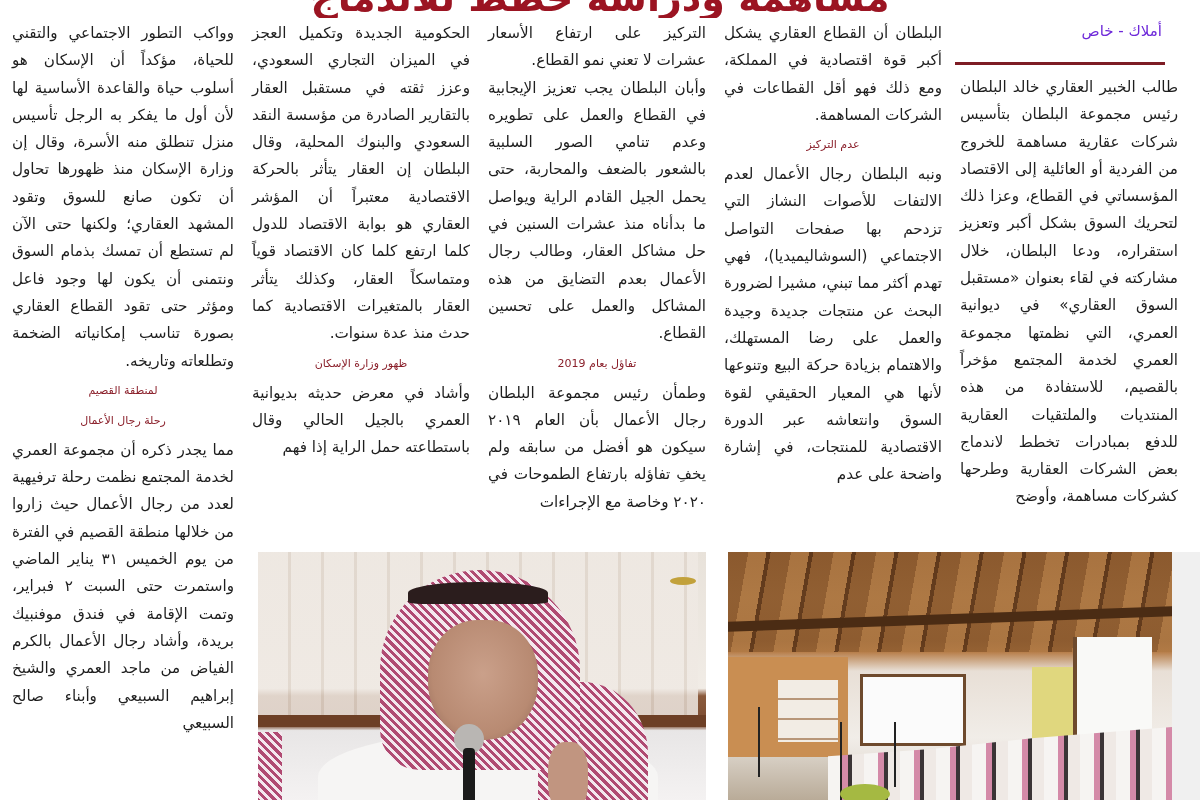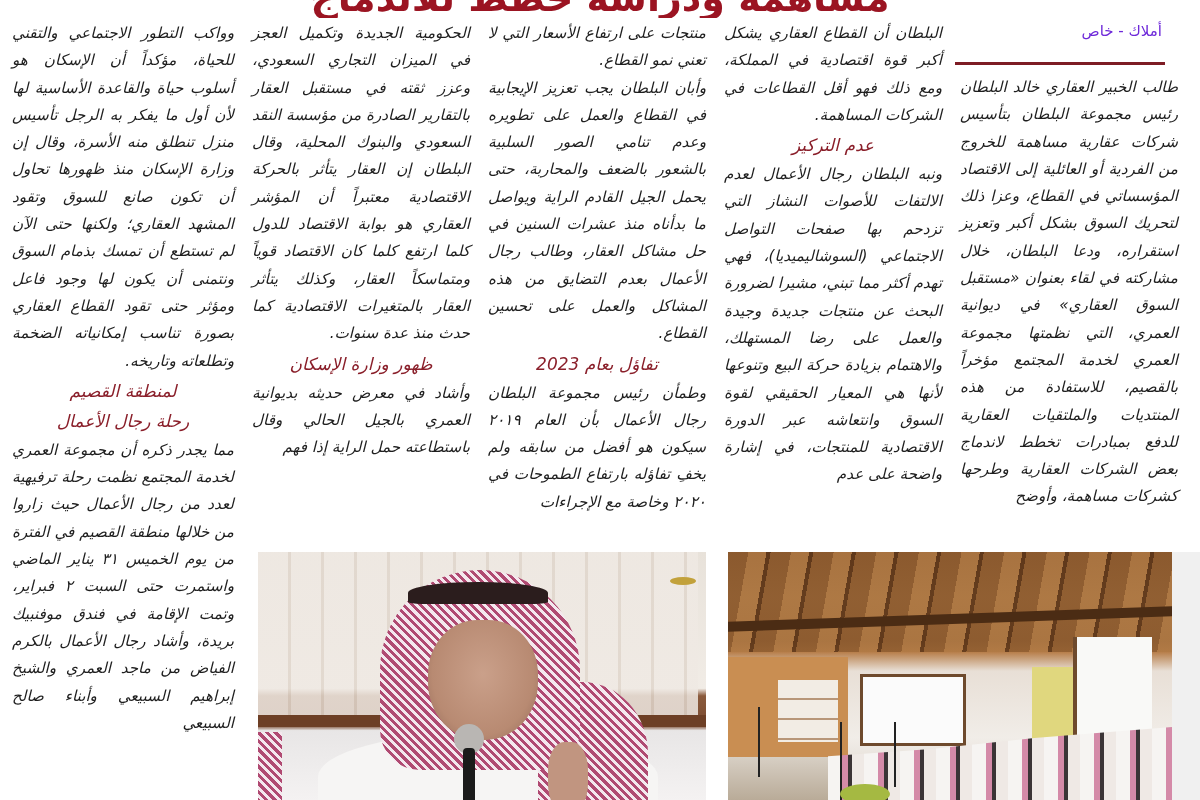--- a/index.html
+++ b/index.html
@@ -10,23 +10,23 @@
   }
   .headline {
     position:absolute; left:300px; top:-22px; width:600px; height:40px;
     text-align:center; color:#9b1422; font-weight:bold; font-size:38px;
     line-height:40px; direction:rtl; white-space:nowrap; overflow:hidden;
   }
   .col {
     position:absolute; direction:rtl; text-align:justify;
     font-size:15.2px; line-height:27.3px; color:#1e1e1e;
   }
-  .col p { margin:0;font-style:italic; }
+  .col p { margin:0; }
   .col .sub {
-    color:#8a1f2a; text-align:center; font-size:17px; line-height:28px; margin:2px 0 2px 0;
+    color:#8a1f2a; text-align:center; font-size:11px; line-height:28px; margin:2px 0 2px 0;
   }
   .byline {
     position:absolute; right:38px; top:22px; color:#6d28d9; font-size:15px; direction:rtl;
   }
   .rule {
     position:absolute; right:35px; top:62px; width:210px; height:3px; background:#7d1c24;
   }
   .photo {
     position:absolute; overflow:hidden;
   }
@@ -101,23 +101,23 @@
   <p>طالب الخبير العقاري خالد البلطان رئيس مجموعة البلطان بتأسيس شركات عقارية مساهمة للخروج من الفردية أو العائلية إلى الاقتصاد المؤسساتي في القطاع، وعزا ذلك لتحريك السوق بشكل أكبر وتعزيز استقراره، ودعا البلطان، خلال مشاركته في لقاء بعنوان «مستقبل السوق العقاري» في ديوانية العمري، التي نظمتها مجموعة العمري لخدمة المجتمع مؤخراً بالقصيم، للاستفادة من هذه المنتديات والملتقيات العقارية للدفع بمبادرات تخطط لاندماج بعض الشركات العقارية وطرحها كشركات مساهمة، وأوضح</p>
 </div>
 
 <div class="col" style="right:258px; top:20px; width:218px;">
   <p>البلطان أن القطاع العقاري يشكل أكبر قوة اقتصادية في المملكة، ومع ذلك فهو أقل القطاعات في الشركات المساهمة.</p>
   <p class="sub">عدم التركيز</p>
   <p>ونبه البلطان رجال الأعمال لعدم الالتفات للأصوات النشاز التي تزدحم بها صفحات التواصل الاجتماعي (السوشاليميديا)، فهي تهدم أكثر مما تبني، مشيرا لضرورة البحث عن منتجات جديدة وجيدة والعمل على رضا المستهلك، والاهتمام بزيادة حركة البيع وتنوعها لأنها هي المعيار الحقيقي لقوة السوق وانتعاشه عبر الدورة الاقتصادية للمنتجات، في إشارة واضحة على عدم</p>
 </div>
 
 <div class="col" style="right:494px; top:20px; width:218px;">
-  <p>منتجات على ارتفاع الأسعار التي لا تعني نمو القطاع.</p>
+  <p>التركيز على ارتفاع الأسعار عشرات لا تعني نمو القطاع.</p>
   <p>وأبان البلطان يجب تعزيز الإيجابية في القطاع والعمل على تطويره وعدم تنامي الصور السلبية بالشعور بالضعف والمحاربة، حتى يحمل الجيل القادم الراية ويواصل ما بدأناه منذ عشرات السنين في حل مشاكل العقار، وطالب رجال الأعمال بعدم التضايق من هذه المشاكل والعمل على تحسين القطاع.</p>
-  <p class="sub">تفاؤل بعام 2023</p>
+  <p class="sub">تفاؤل بعام 2019</p>
   <p>وطمأن رئيس مجموعة البلطان رجال الأعمال بأن العام ٢٠١٩ سيكون هو أفضل من سابقه ولم يخفِ تفاؤله بارتفاع الطموحات في ٢٠٢٠ وخاصة مع الإجراءات</p>
 </div>
 
 <div class="col" style="right:730px; top:20px; width:218px;">
   <p>الحكومية الجديدة وتكميل العجز في الميزان التجاري السعودي، وعزز ثقته في مستقبل العقار بالتقارير الصادرة من مؤسسة النقد السعودي والبنوك المحلية، وقال البلطان إن العقار يتأثر بالحركة الاقتصادية معتبراً أن المؤشر العقاري هو بوابة الاقتصاد للدول كلما ارتفع كلما كان الاقتصاد قوياً ومتماسكاً العقار، وكذلك يتأثر العقار بالمتغيرات الاقتصادية كما حدث منذ عدة سنوات.</p>
   <p class="sub">ظهور وزارة الإسكان</p>
   <p>وأشاد في معرض حديثه بديوانية العمري بالجيل الحالي وقال باستطاعته حمل الراية إذا فهم</p>
 </div>
 
 <div class="col" style="right:966px; top:20px; width:222px;">

